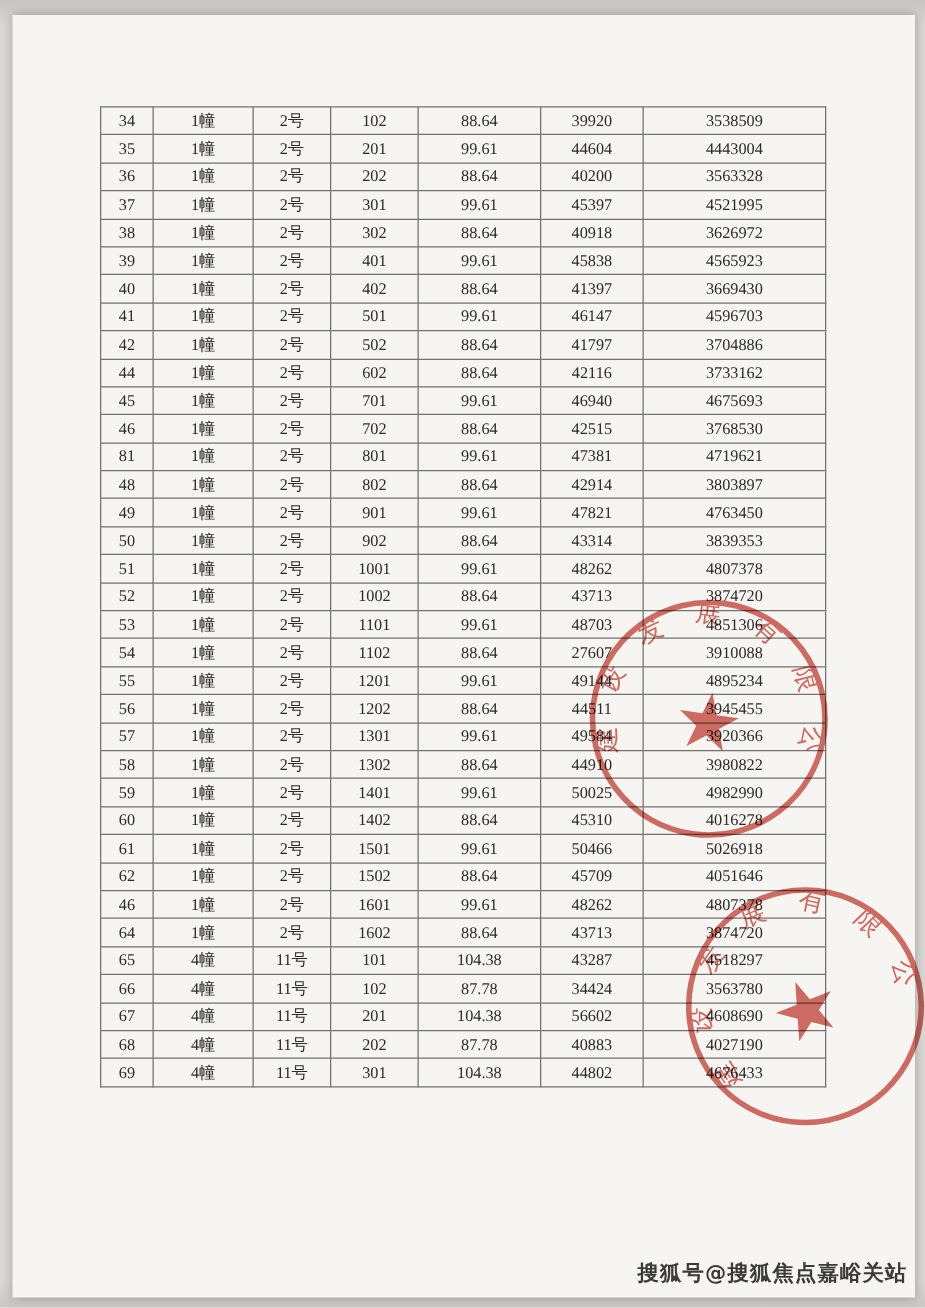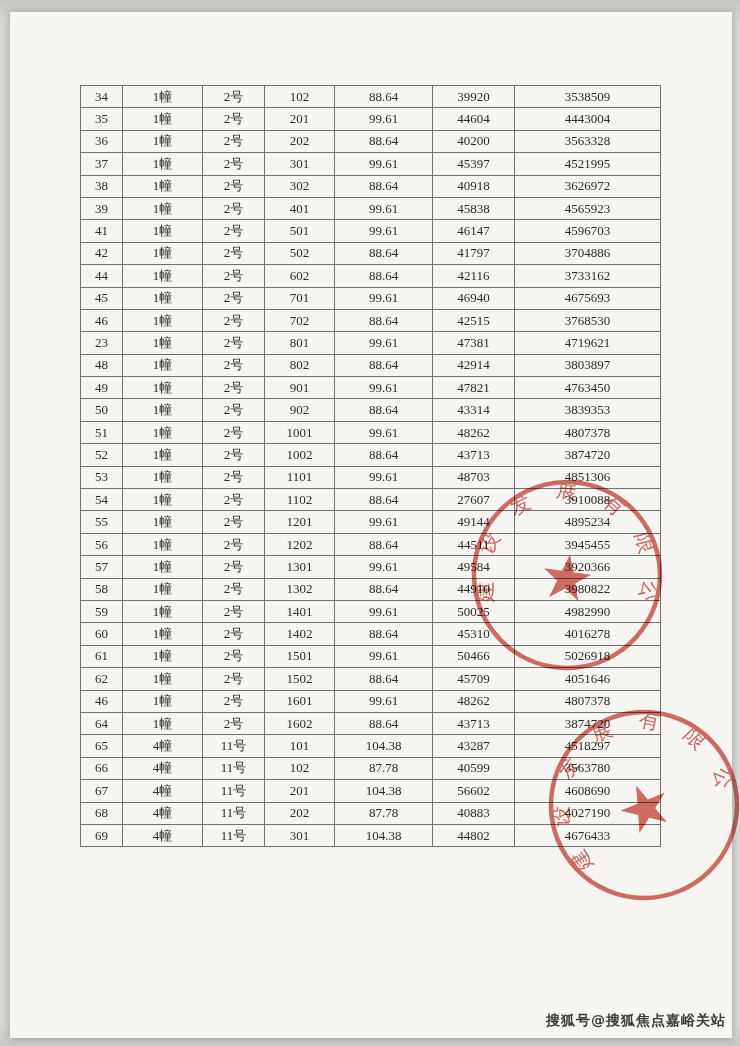--- a/index.html
+++ b/index.html
@@ -41,21 +41,21 @@
   .seal-ring { fill:none; stroke:var(--stamp-color); stroke-width:4.5px; }
   .seal-text {
     fill:var(--stamp-color);
     font-size:21px; letter-spacing:24px;
     font-family:"DejaVu Sans","Liberation Sans",sans-serif;
   }
   .seal-star { fill:var(--stamp-color); font-size:62px; }
   .watermark {
     position:absolute; right:6px; bottom:8px;
     font-family:"DejaVu Sans","Liberation Sans",sans-serif;
-    font-weight:bold; font-size:14px; letter-spacing:1px;
+    font-weight:bold; font-size:17px; letter-spacing:1px;
     color:#3a3a37;
   }
 </style>
 </head>
 <body>
 
 <div class="page">
   <div class="paper">
 
     <table class="price-table">
@@ -117,20 +117,29 @@
           <tr>
             <td>39</td>
             <td>1幢</td>
             <td>2号</td>
             <td>401</td>
             <td>99.61</td>
             <td>45838</td>
             <td>4565923</td>
           </tr>
           <tr>
+            <td>40</td>
+            <td>1幢</td>
+            <td>2号</td>
+            <td>402</td>
+            <td>88.64</td>
+            <td>41397</td>
+            <td>3669430</td>
+          </tr>
+          <tr>
             <td>41</td>
             <td>1幢</td>
             <td>2号</td>
             <td>501</td>
             <td>99.61</td>
             <td>46147</td>
             <td>4596703</td>
           </tr>
           <tr>
             <td>42</td>
@@ -162,21 +171,21 @@
           <tr>
             <td>46</td>
             <td>1幢</td>
             <td>2号</td>
             <td>702</td>
             <td>88.64</td>
             <td>42515</td>
             <td>3768530</td>
           </tr>
           <tr>
-            <td>23</td>
+            <td>81</td>
             <td>1幢</td>
             <td>2号</td>
             <td>801</td>
             <td>99.61</td>
             <td>47381</td>
             <td>4719621</td>
           </tr>
           <tr>
             <td>48</td>
             <td>1幢</td>
@@ -338,21 +347,21 @@
             <td>104.38</td>
             <td>43287</td>
             <td>4518297</td>
           </tr>
           <tr>
             <td>66</td>
             <td>4幢</td>
             <td>11号</td>
             <td>102</td>
             <td>87.78</td>
-            <td>40599</td>
+            <td>34424</td>
             <td>3563780</td>
           </tr>
           <tr>
             <td>67</td>
             <td>4幢</td>
             <td>11号</td>
             <td>201</td>
             <td>104.38</td>
             <td>56602</td>
             <td>4608690</td>

